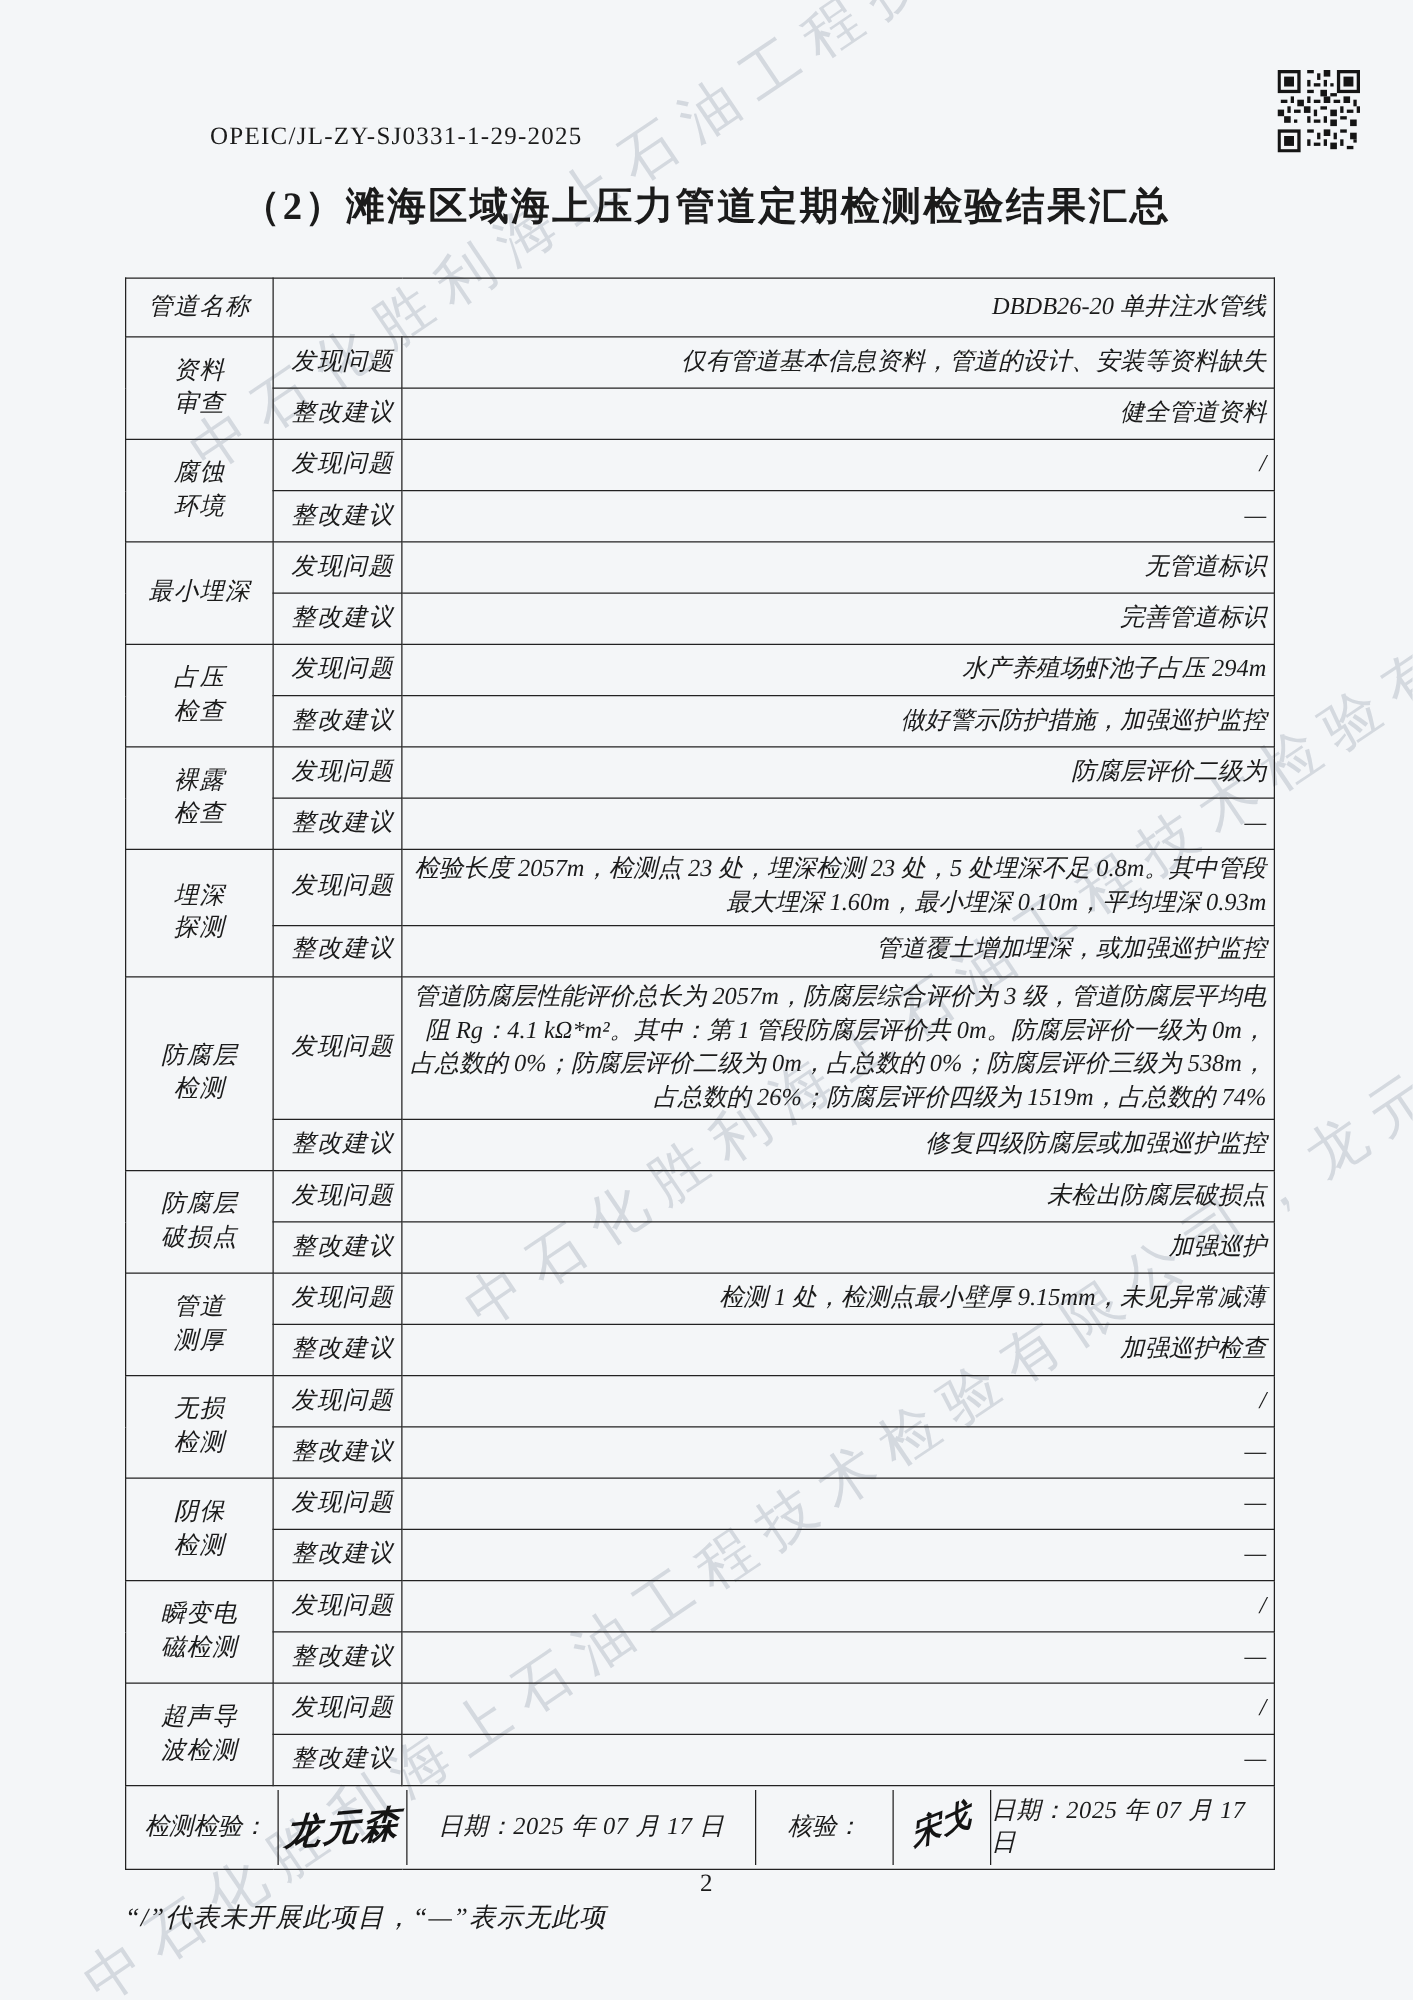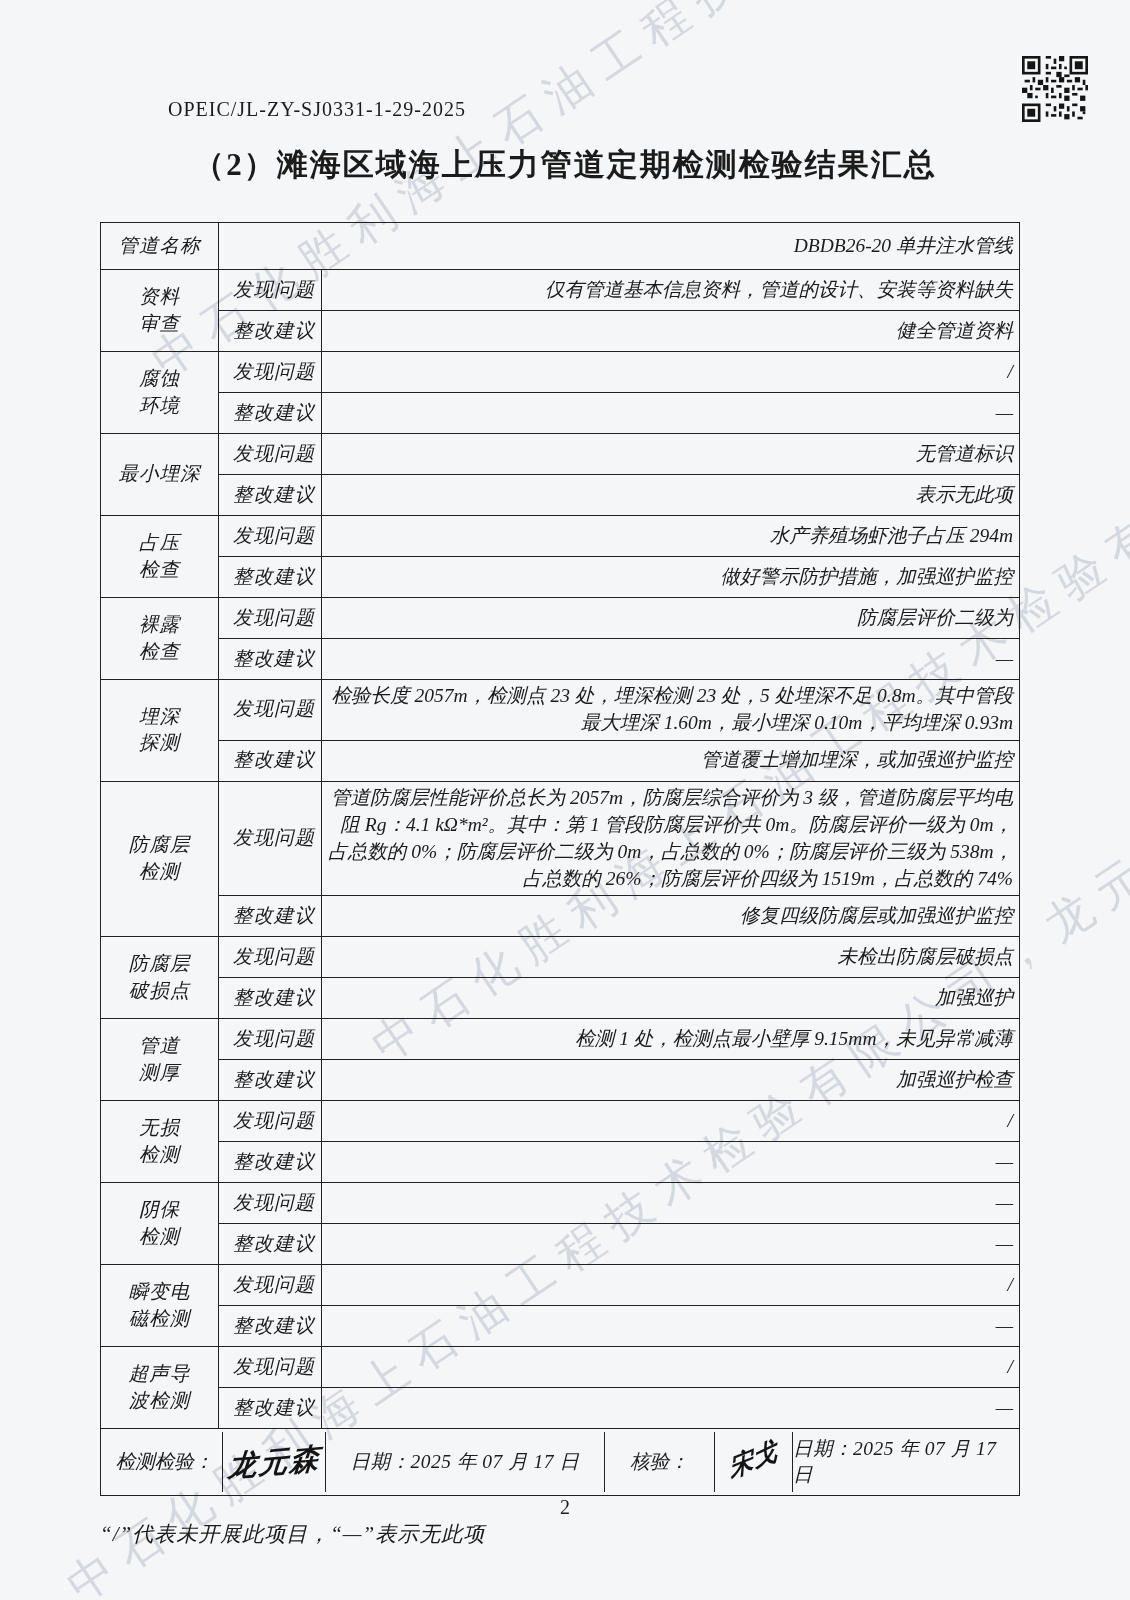--- a/index.html
+++ b/index.html
@@ -223,21 +223,21 @@
     <td class="val">—</td>
   </tr>
 
   <tr>
     <td class="cat" rowspan="2">最小埋深</td>
     <td class="lab">发现问题</td>
     <td class="val">无管道标识</td>
   </tr>
   <tr>
     <td class="lab">整改建议</td>
-    <td class="val">表示无此项</td>
+    <td class="val">完善管道标识</td>
   </tr>
 
   <tr>
     <td class="cat" rowspan="2">占压
 检查</td>
     <td class="lab">发现问题</td>
     <td class="val">水产养殖场虾池子占压 294m</td>
   </tr>
   <tr>
     <td class="lab">整改建议</td>

